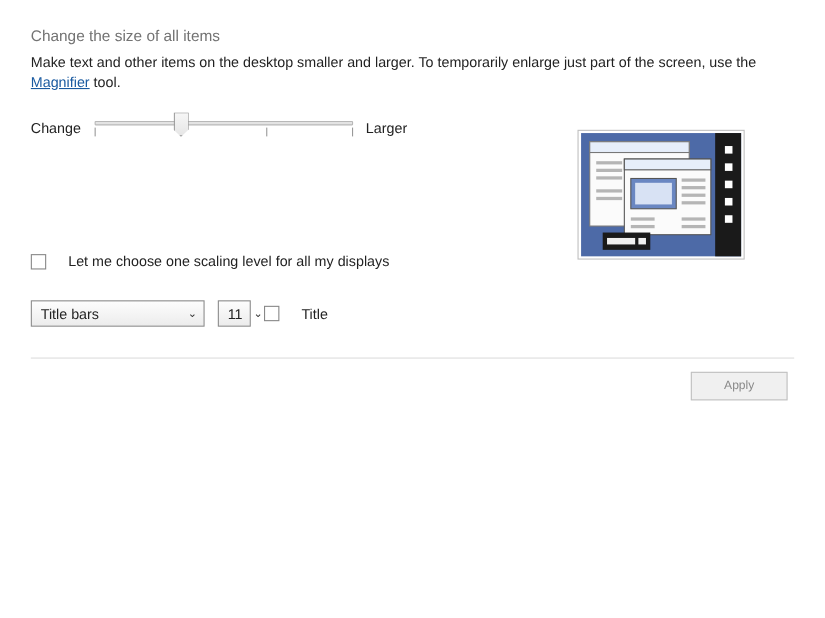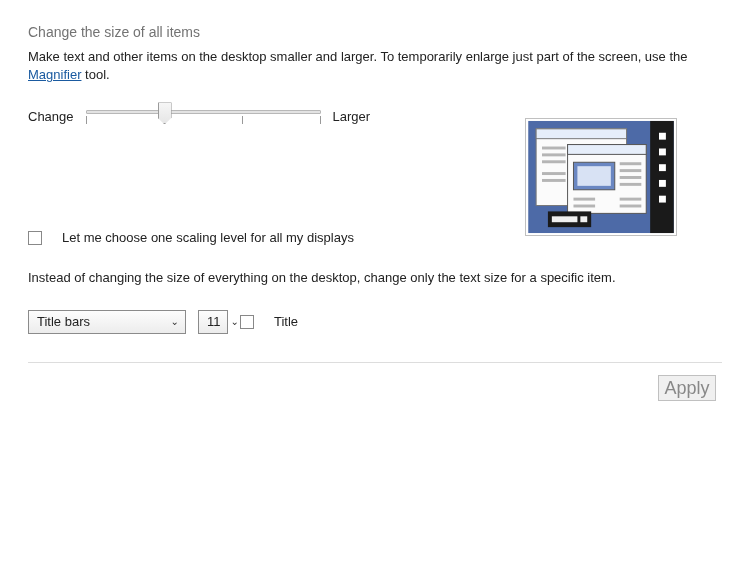--- a/index.html
+++ b/index.html
@@ -115,27 +115,27 @@
       border: none;
       border-top: 1px solid #ddd;
       margin: 0 0 12px 0;
     }
     .apply-wrap {
       display: flex;
       justify-content: flex-end;
       padding-right: 6px;
     }
     .apply-btn {
-      width: 58px;
+      width: 88px;
       height: 26px;
       border: 1px solid #c0c0c0;
       background: #f0f0f0;
       color: #888;
       font-family: inherit;
-      font-size: 18px;
+      font-size: 11px;
       text-align: center;
       line-height: 24px;
     }
   </style>
 </head>
 <body>
 
 
 
 
@@ -199,21 +199,20 @@
 
 <div class="spacer-big"></div>
 
 <div class="checkbox-row">
   <span class="checkbox-box"></span>
   <span>Let me choose one scaling level for all my displays</span>
 </div>
 
 
 <div class="section2">
-  <div class="desc" style="margin-bottom:0">Instead of changing the size of everything on the desktop, change only the text size for a specific item.</div>
 
   <div class="controls-row">
     <div class="select-box" style="width:158px;justify-content:space-between;">
       <span>Title bars</span>
       <span class="select-caret">⌄</span>
     </div>
     <div class="select-box" style="width:30px;justify-content:space-between;">
       <span>11</span>
       <span class="select-caret">⌄</span>
     </div>

